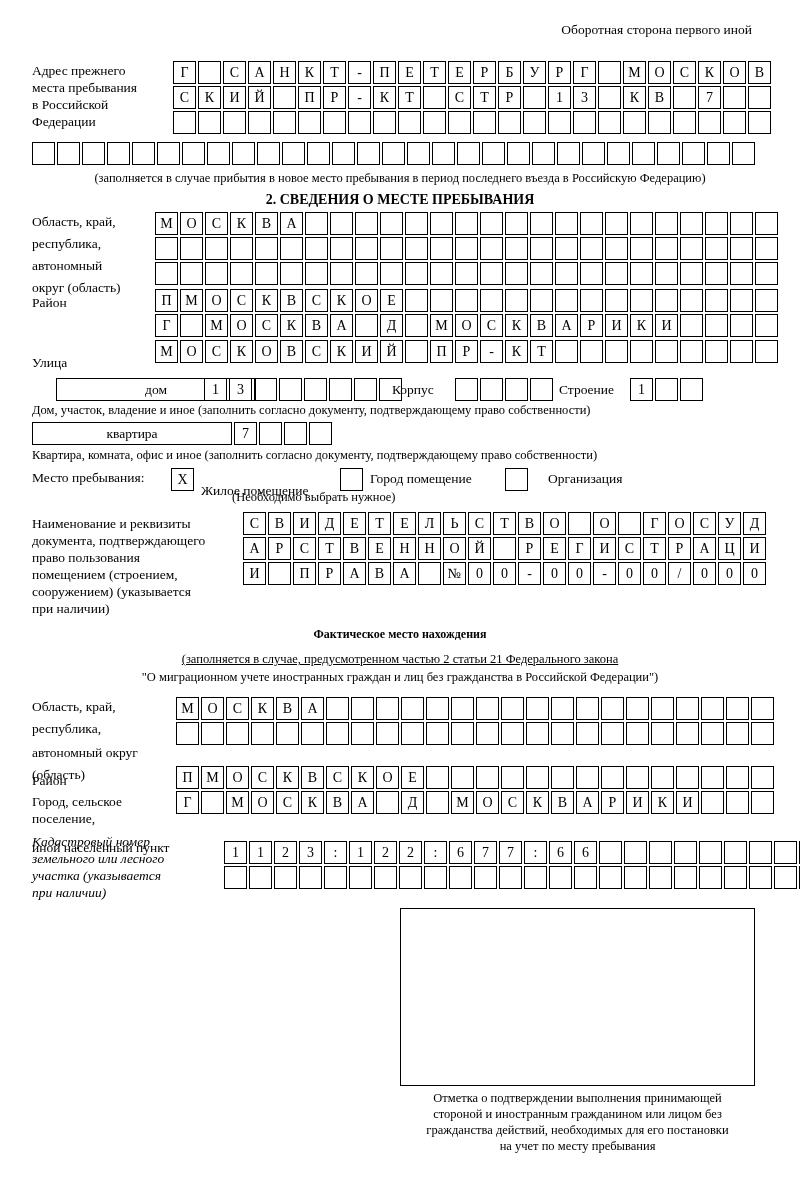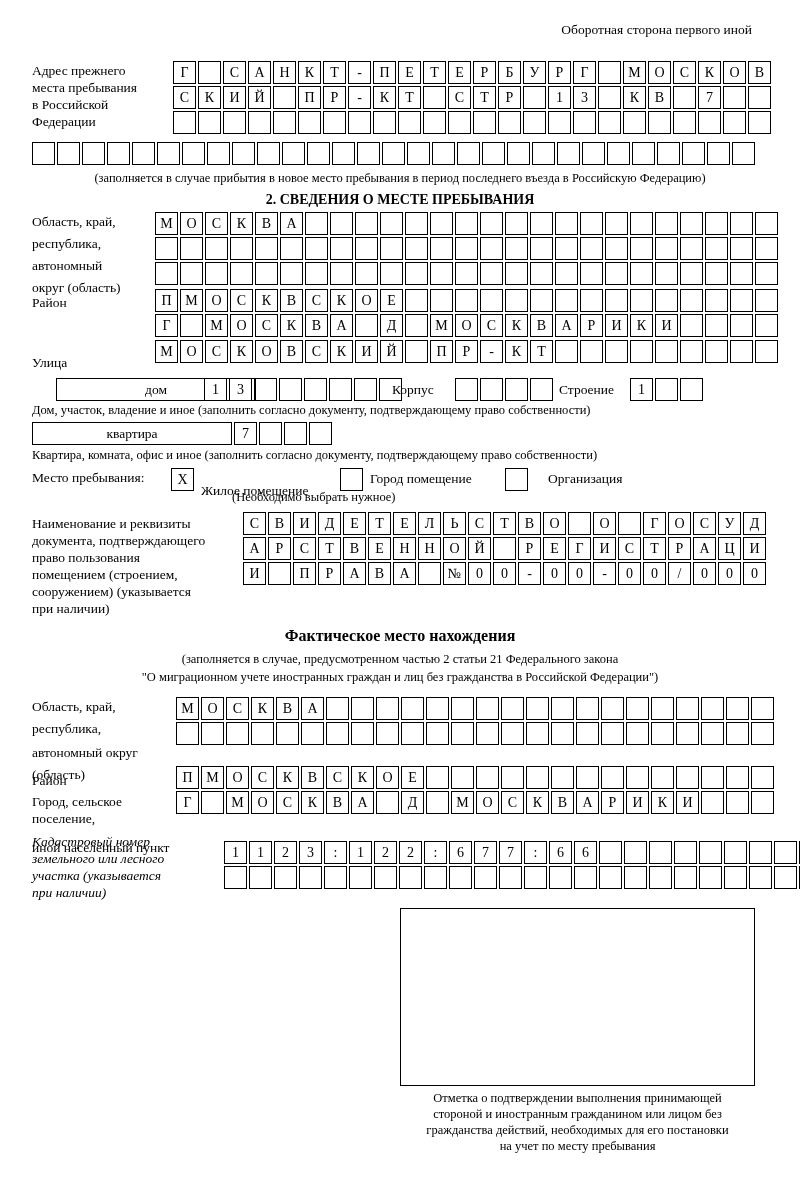--- a/index.html
+++ b/index.html
@@ -494,22 +494,22 @@
         <div class="cell">-</div>
         <div class="cell">0</div>
         <div class="cell">0</div>
         <div class="cell">/</div>
         <div class="cell">0</div>
         <div class="cell">0</div>
         <div class="cell">0</div>
       </div>
     </div>
 
-  <div class="abs bold center" style="left:32px;top:627px;width:736px;font-size:16px;">Фактическое место нахождения</div>
-  <div class="abs note center" style="left:32px;top:652px;width:736px;">(заполняется в случае, предусмотренном частью 2 статьи 21 Федерального закона</div>
+  <div class="abs bold center" style="left:32px;top:627px;width:736px;font-size:12px;">Фактическое место нахождения</div>
+  <div class="abs note center" style="left:32px;top:652px;width:736px;text-decoration:underline;">(заполняется в случае, предусмотренном частью 2 статьи 21 Федерального закона</div>
   <div class="abs note center" style="left:32px;top:670px;width:736px;">"О миграционном учете иностранных граждан и лиц без гражданства в Российской Федерации")</div>
 
   <div class="abs lbl" style="left:32px;top:698px;width:150px;">
     <div>Область, край,</div>
     <div style="margin-top:5px;">республика,</div>
     <div style="margin-top:7px;">автономный округ</div>
     <div style="margin-top:5px;">(область)</div>
   </div>
   <div class="abs" id="al-region" style="left:176px;top:697px;">
       <div class="boxrow" style="margin-top: 0px;">

